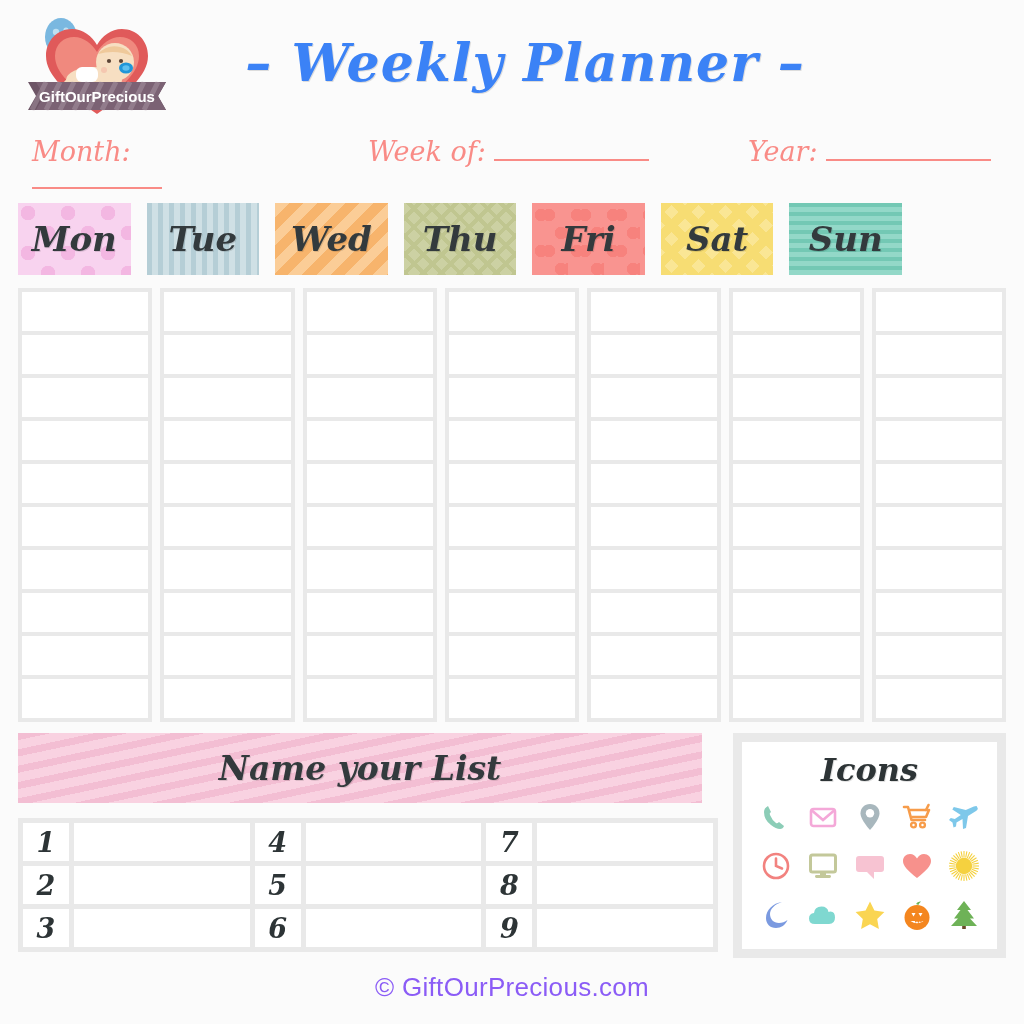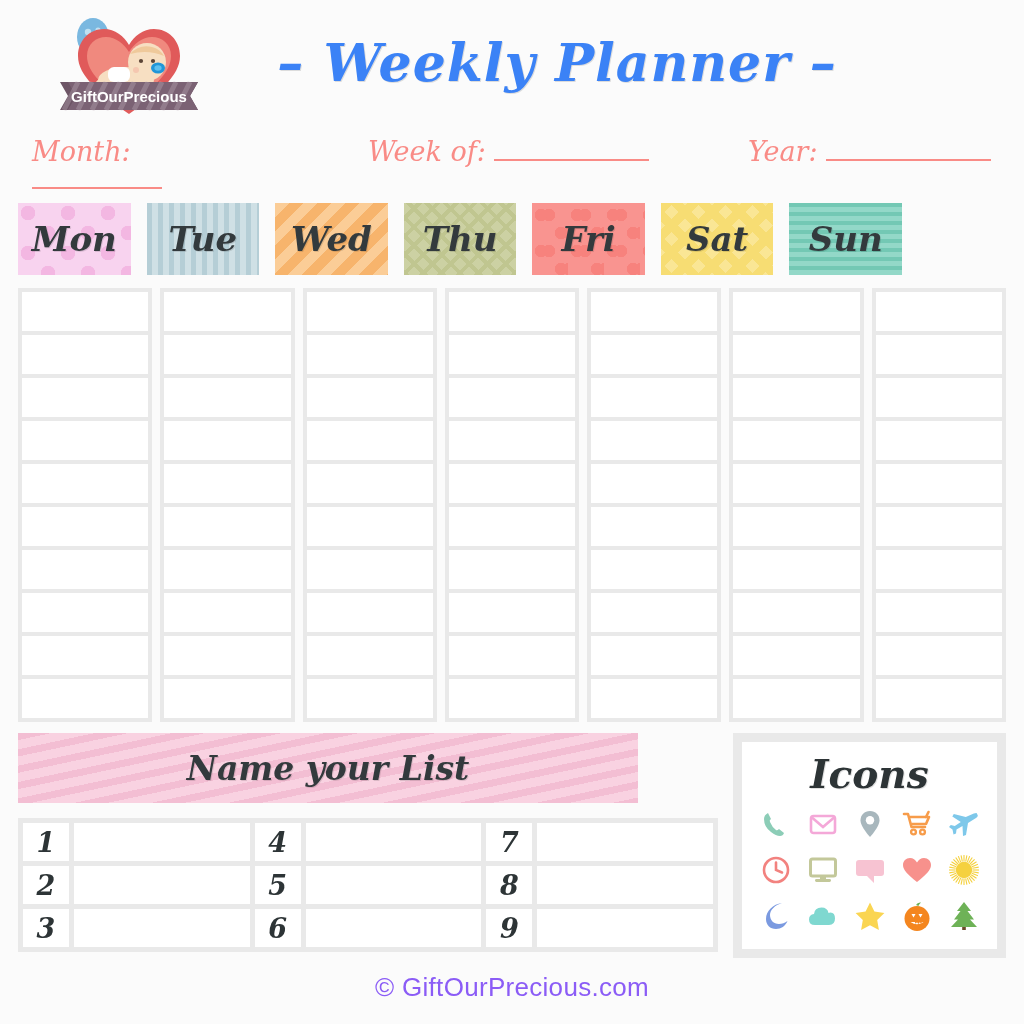--- a/index.html
+++ b/index.html
@@ -12,21 +12,20 @@
     background: #fbfbfb;
     font-family: "Liberation Sans", sans-serif;
     overflow: hidden;
     position: relative;
   }
   .page {
     position: relative;
     width: 1024px;
     height: 1024px;
     box-sizing: border-box;
-    padding-left: 32px;
   }
 
   
   .header {
     position: relative;
     height: 128px;
   }
   .logo {
     position: absolute;
     left: 22px;
@@ -181,21 +180,21 @@
     background: #ffffff;
     margin-bottom: 4px;
   }
   .cell:last-child { margin-bottom: 0; }
 
   
   .list-banner {
     position: absolute;
     left: 18px;
     top: 733px;
-    width: 620px;
+    width: 684px;
     height: 70px;
     display: flex;
     align-items: center;
     justify-content: center;
     overflow: hidden;
     background-color: #f8cfdf;
   }
   .pat-chevron {
     position: absolute; inset: 0; z-index: 1;
     background-color: #f9d2e1;
@@ -271,21 +270,21 @@
     box-sizing: border-box;
     padding: 8px 10px 10px;
     display: flex;
     flex-direction: column;
   }
   .icons-title {
     text-align: center;
     font-family: "DejaVu Serif", serif;
     font-style: italic;
     font-weight: bold;
-    font-size: 39px;
+    font-size: 32px;
     color: #2d3436;
     text-shadow: 1px 1px 0 rgba(0,0,0,0.12);
     line-height: 1.25;
   }
   .icons-grid {
     flex: 1 1 auto;
     display: grid;
     grid-template-columns: repeat(5, 1fr);
     grid-template-rows: repeat(3, 1fr);
     align-items: center;

